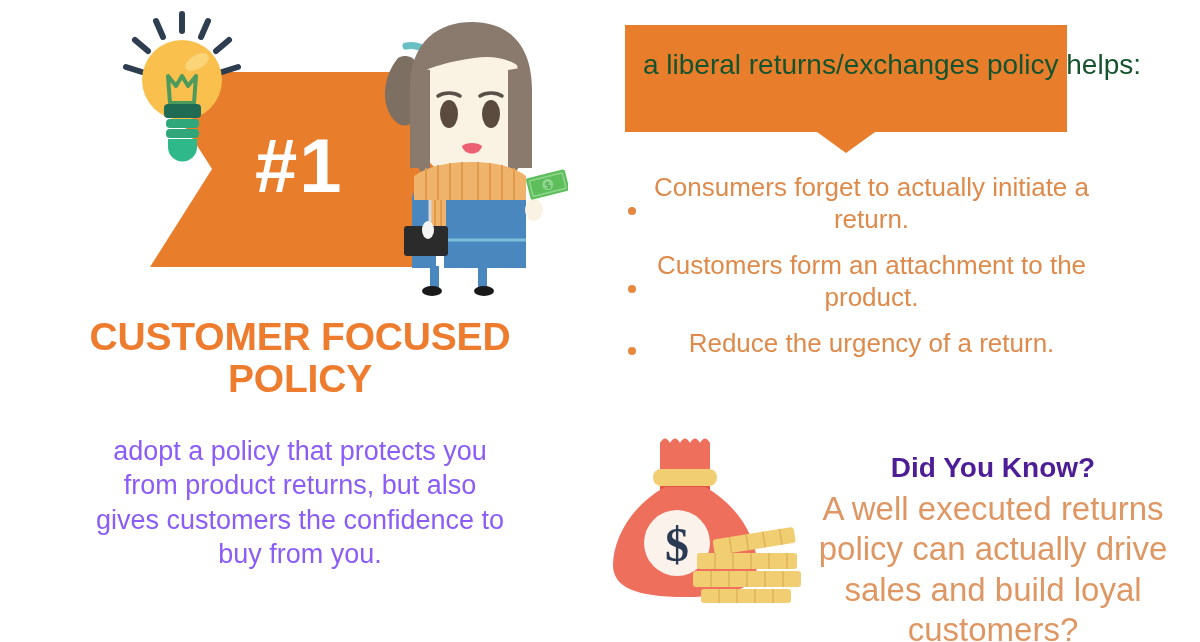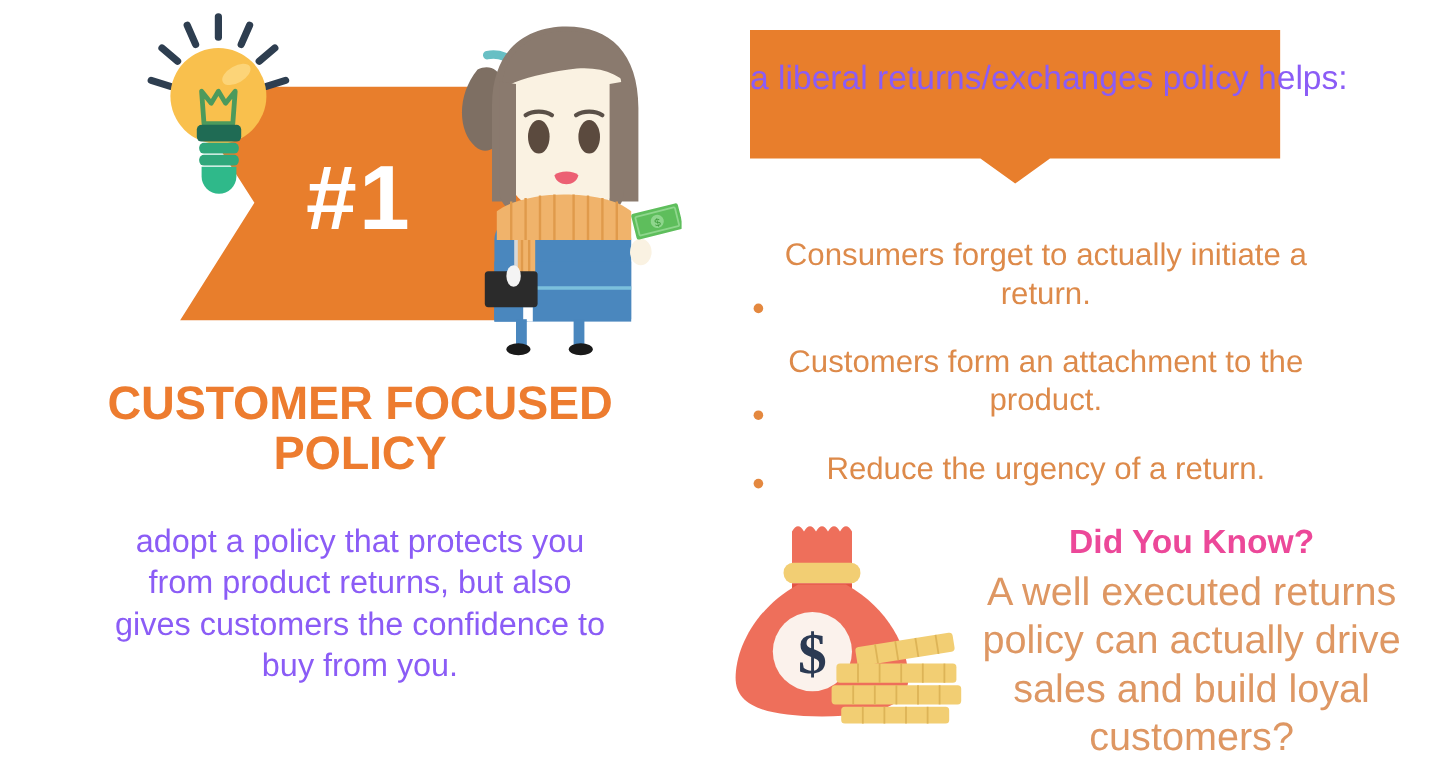--- a/index.html
+++ b/index.html
@@ -45,43 +45,44 @@
     font-family:"Liberation Sans", sans-serif;
   }
 
   
   .right-col { position:absolute; left:600px; top:0; width:600px; height:642px; }
 
   .callout { position:absolute; left:25px; top:25px; width:442px; height:128px; }
   .callout-svg { position:absolute; left:0; top:0; }
   .callout-text {
     position:absolute; left:0; top:22px; width:516px;
-    text-align:left; color:#8b5cf6;
+    text-align:right; color:#14532d;
     font-size:28px; line-height:1.28;
     font-family:"Liberation Sans", sans-serif;
   }
 
   .bullets { position:absolute; left:28px; top:172px; width:465px; }
-  .bullet-row { display:flex; align-items:flex-end; margin-bottom:14px;margin-top:25px; }
+  .bullet-row { display:flex; align-items:center; margin-bottom:14px; }
   .bullet-dot {
     flex:0 0 auto; width:8px; height:8px; border-radius:50%;
     background:#E4883F; margin-top:15px; margin-right:14px;
   }
   .bullet-text {
     flex:1 1 auto; text-align:center; color:#DD8A4A;
     font-size:26px; line-height:1.23;
     font-family:"Liberation Sans", sans-serif;
   }
 
   .bag-svg { position:absolute; left:5px; top:415px; }
 
   .dyk-block { position:absolute; left:198px; top:435px; width:390px; text-align:center; }
   .dyk-title {
-    font-size:28px; font-weight:bold; color:#ec4899; line-height:1.2;
-    font-family:"Liberation Sans", sans-serif;
+    font-size:28px; font-weight:bold; color:#4c1d95; line-height:1.2;
+    font-family:"Liberation Sans", sans-serif;
+    margin-top:16px;
   }
   .dyk-body {
     margin-top:4px; font-size:33px; color:#DE9763; line-height:1.23;
     font-family:"Liberation Sans", sans-serif;
   }
 </style>
 </head>
 <body>
 
 <div class="canvas">

